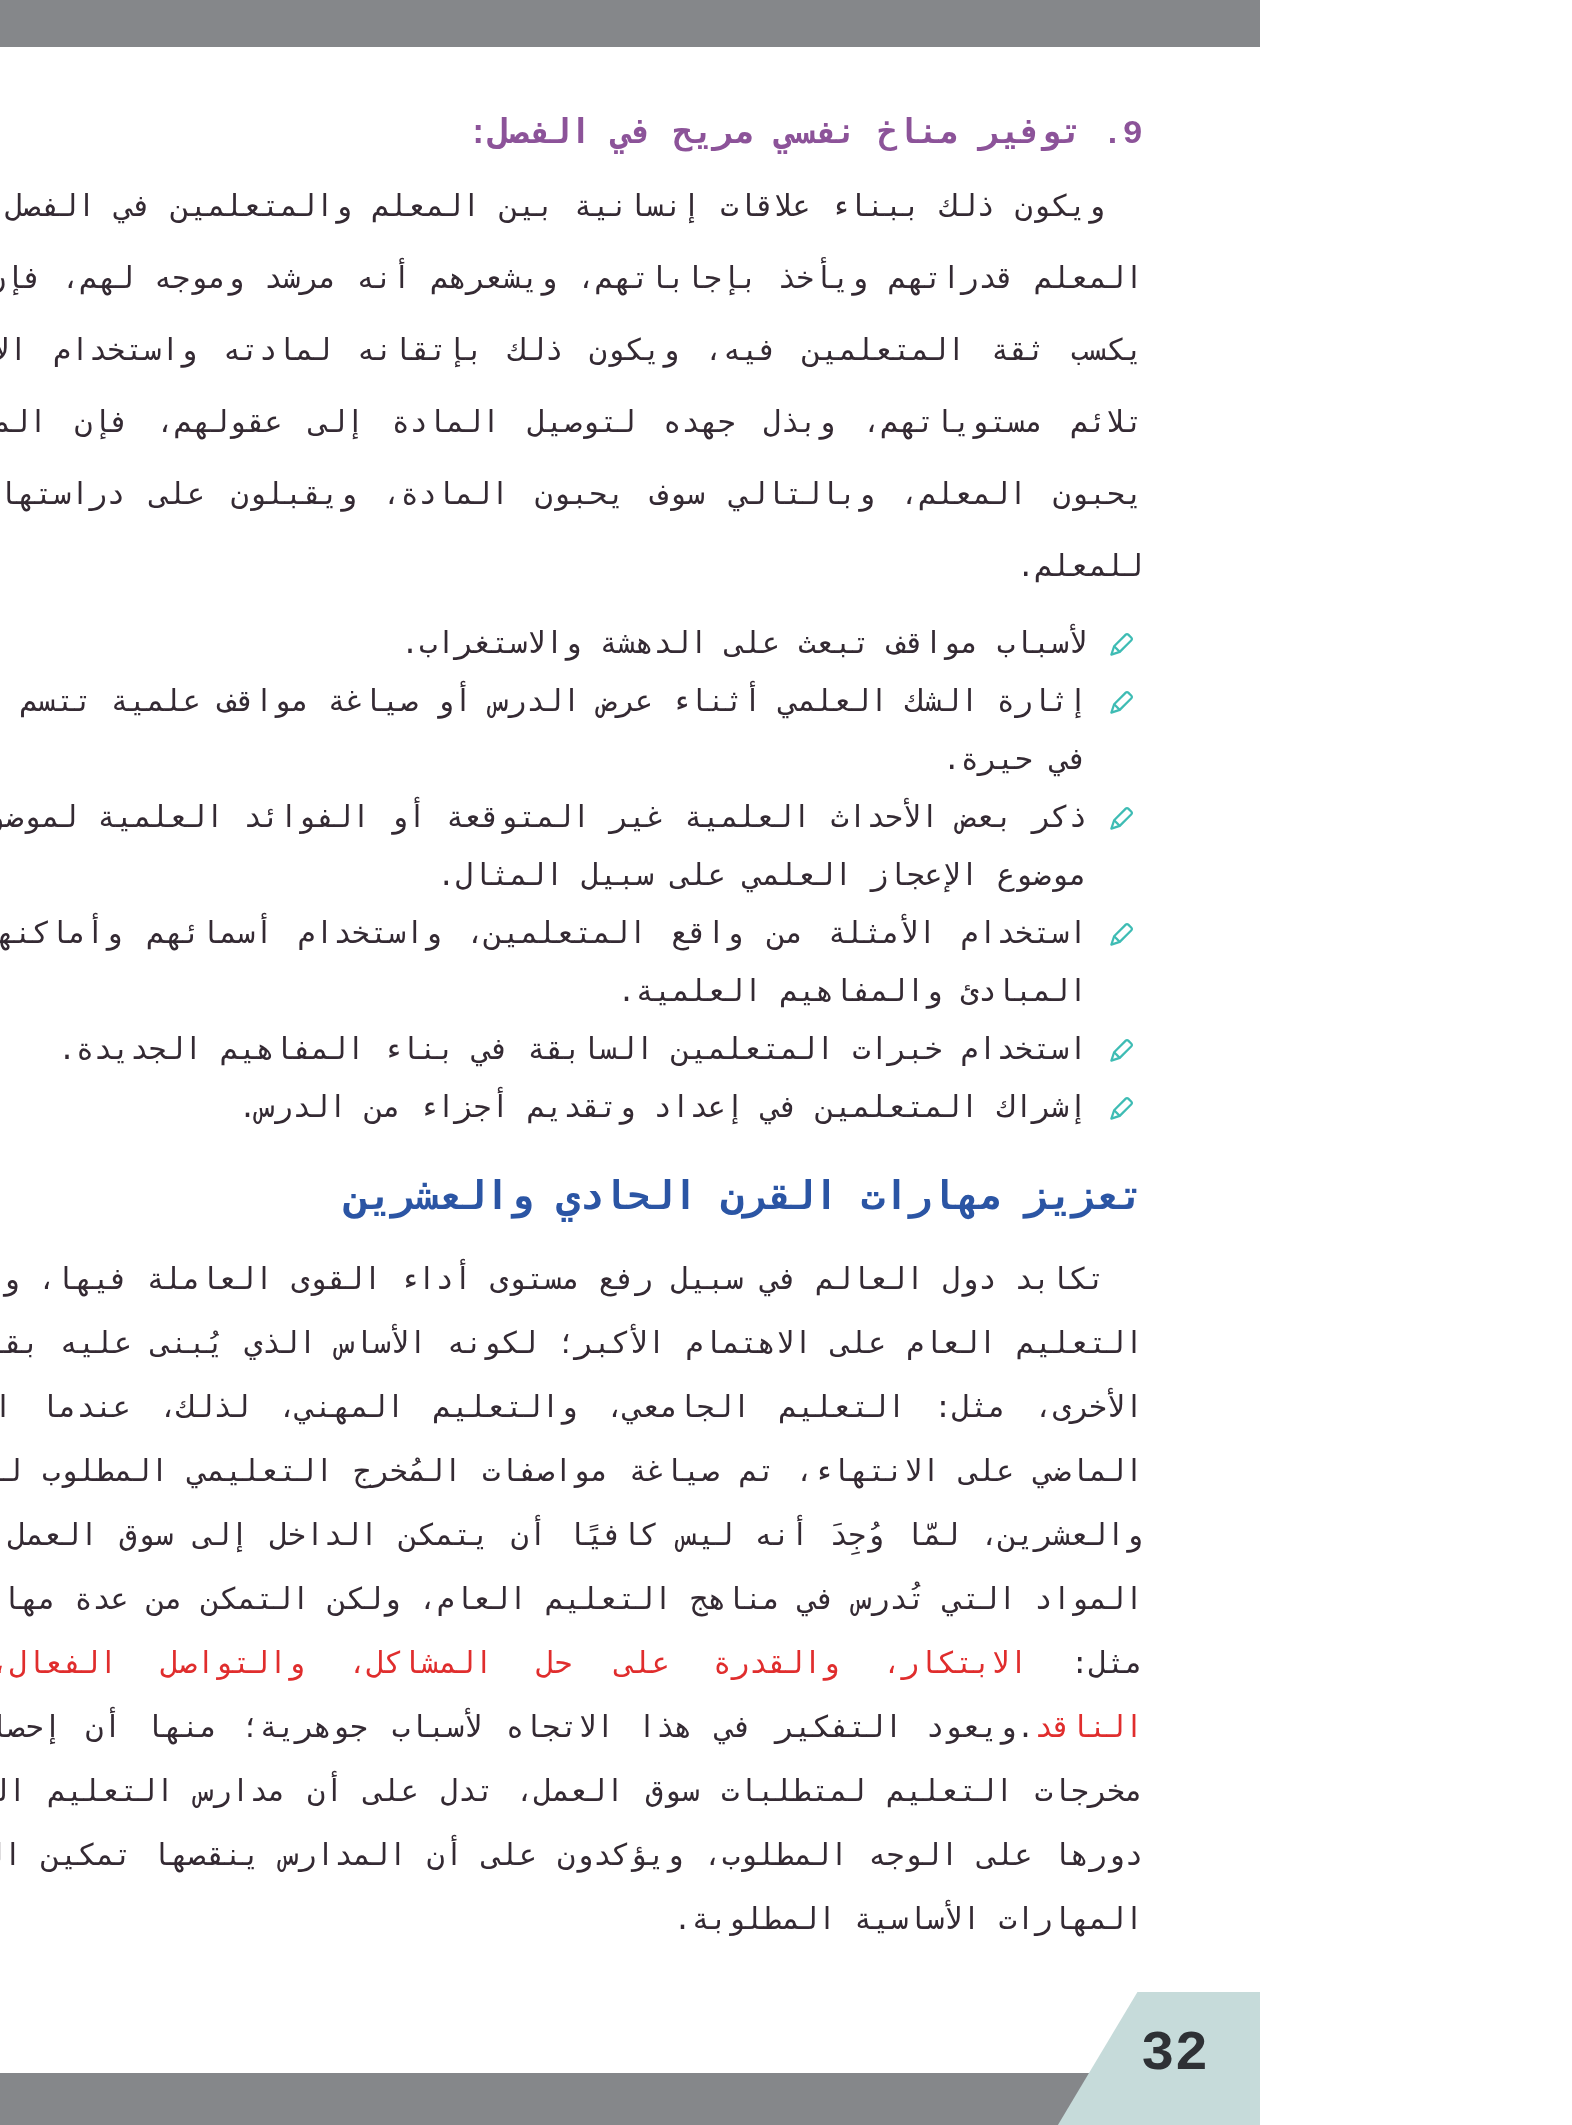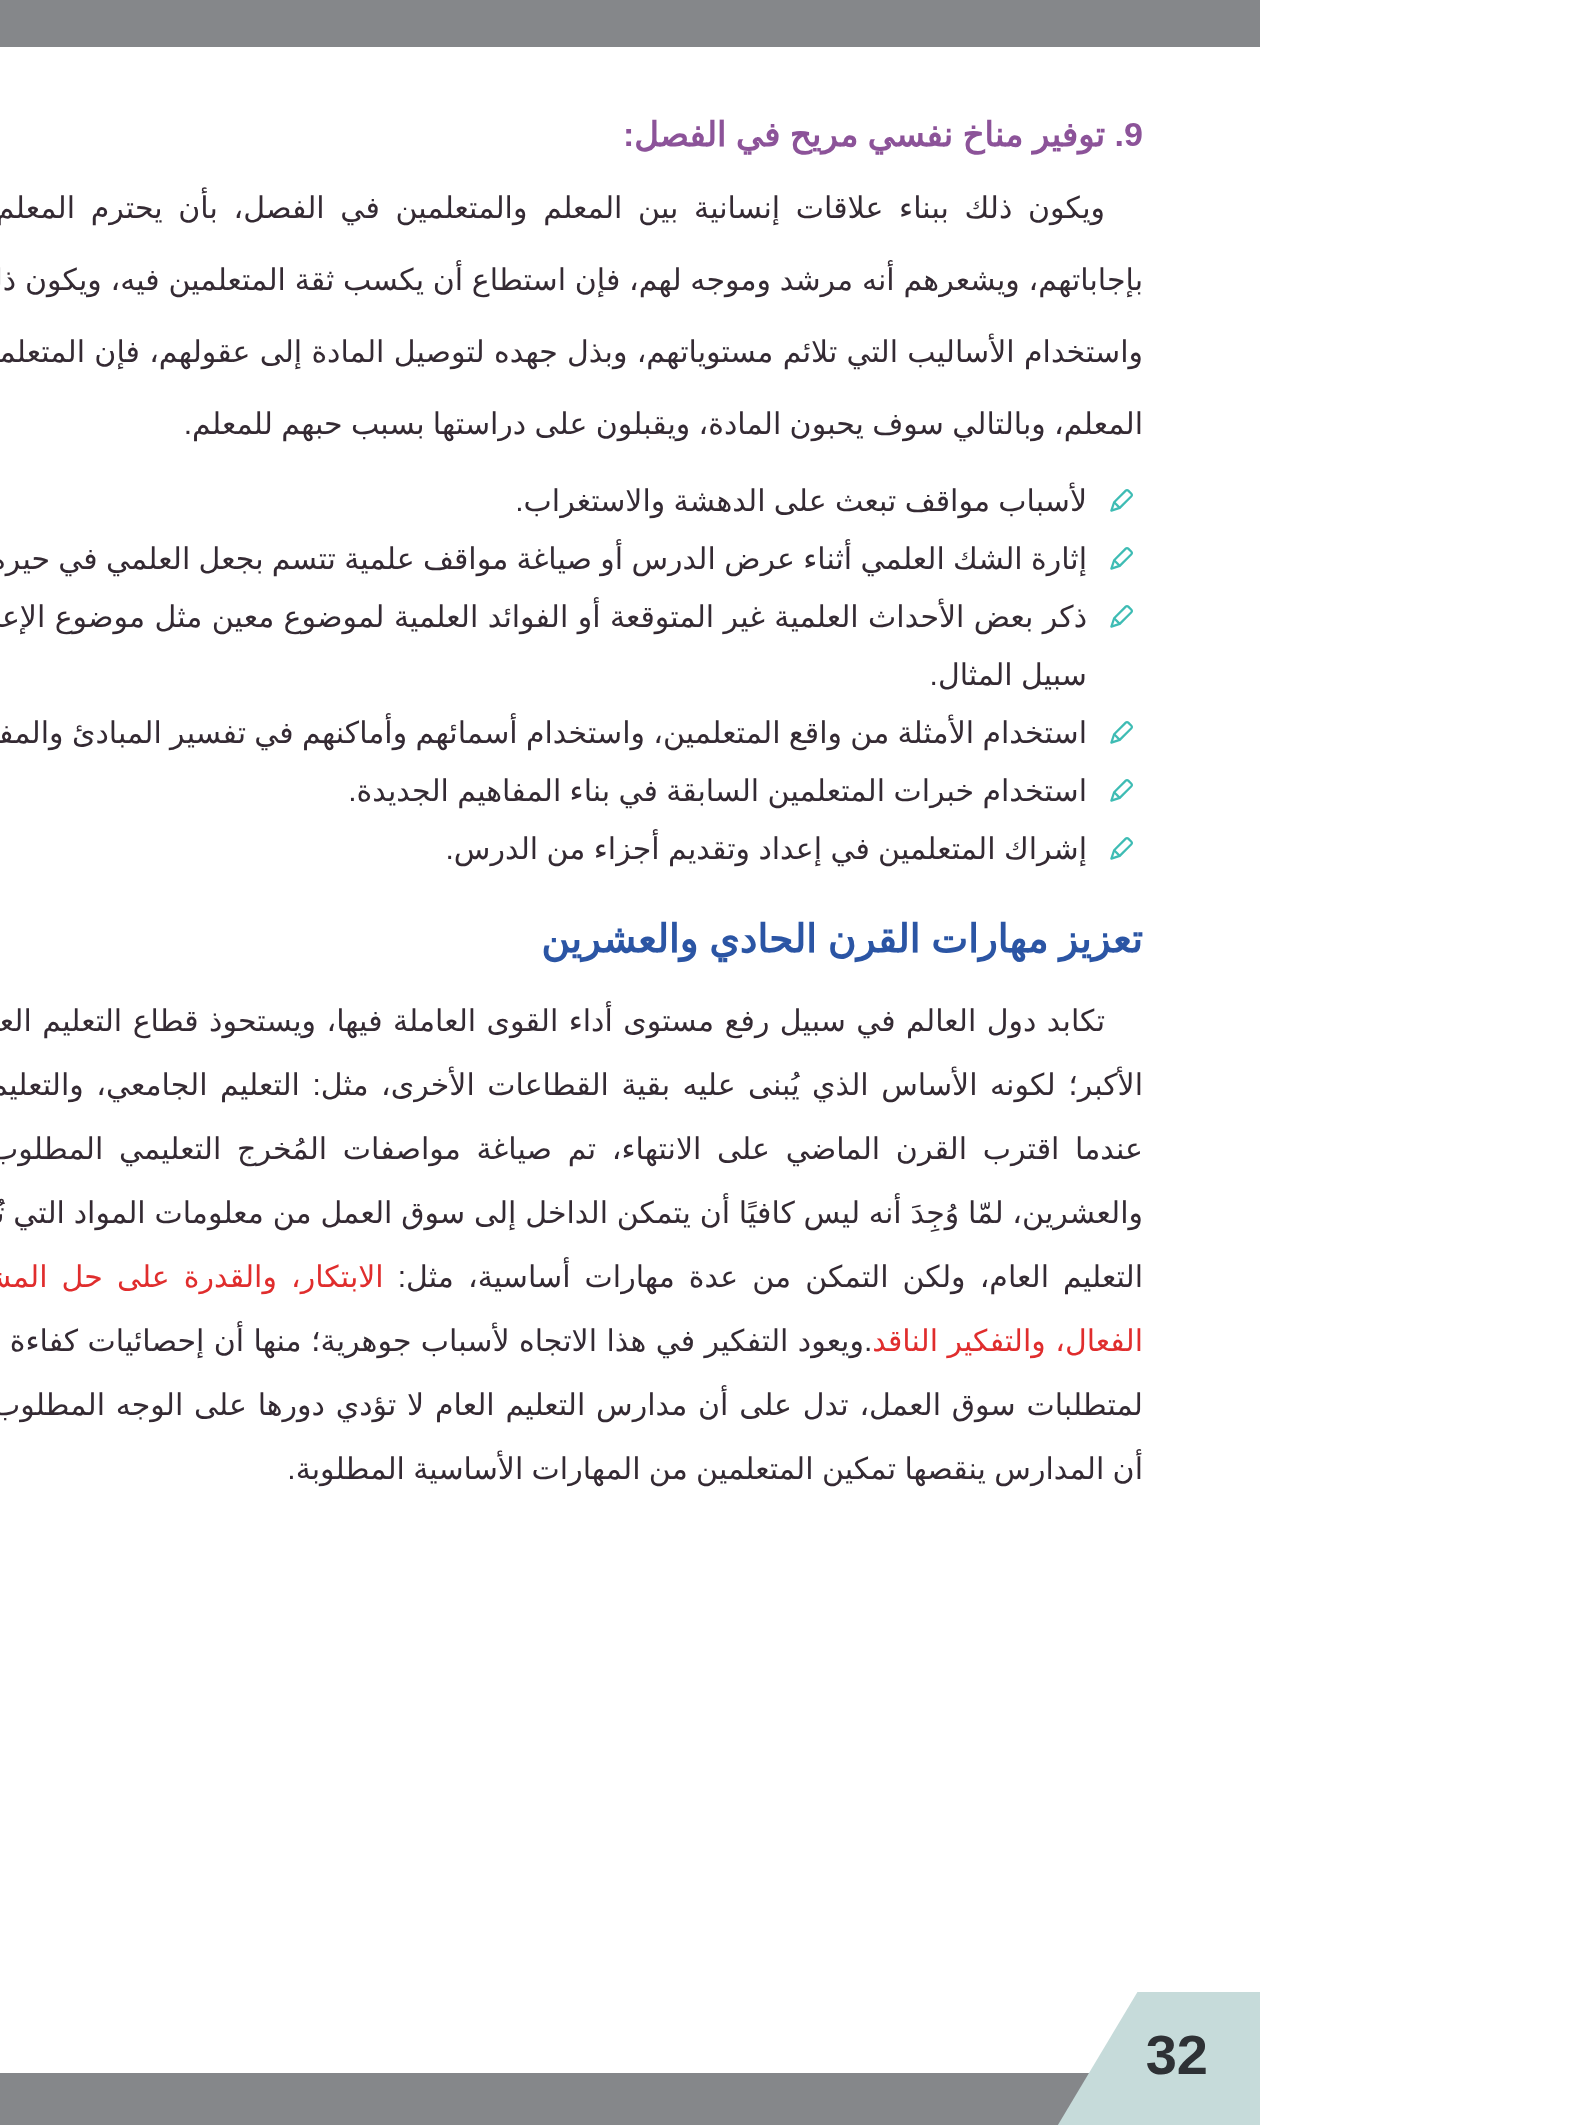--- a/index.html
+++ b/index.html
@@ -2,21 +2,21 @@
 <html lang="ar"><head>
 <meta charset="utf-8">
 <style>
   html,body{margin:0;padding:0;background:#ffffff;}
   .page{
     position:relative;
     width:1260px;
     height:2125px;
     background:#ffffff;
     overflow:hidden;
-    font-family:Liberation Sans, sans-serif;
+    font-family:Liberation Mono, monospace;
   }
   .bar-top{
     position:absolute;top:0;left:0;width:100%;height:47px;
     background:#85878a;
   }
   .bar-bottom{
     position:absolute;bottom:0;left:0;width:100%;height:52px;
     background:#85878a;
   }
   .corner-tab{

